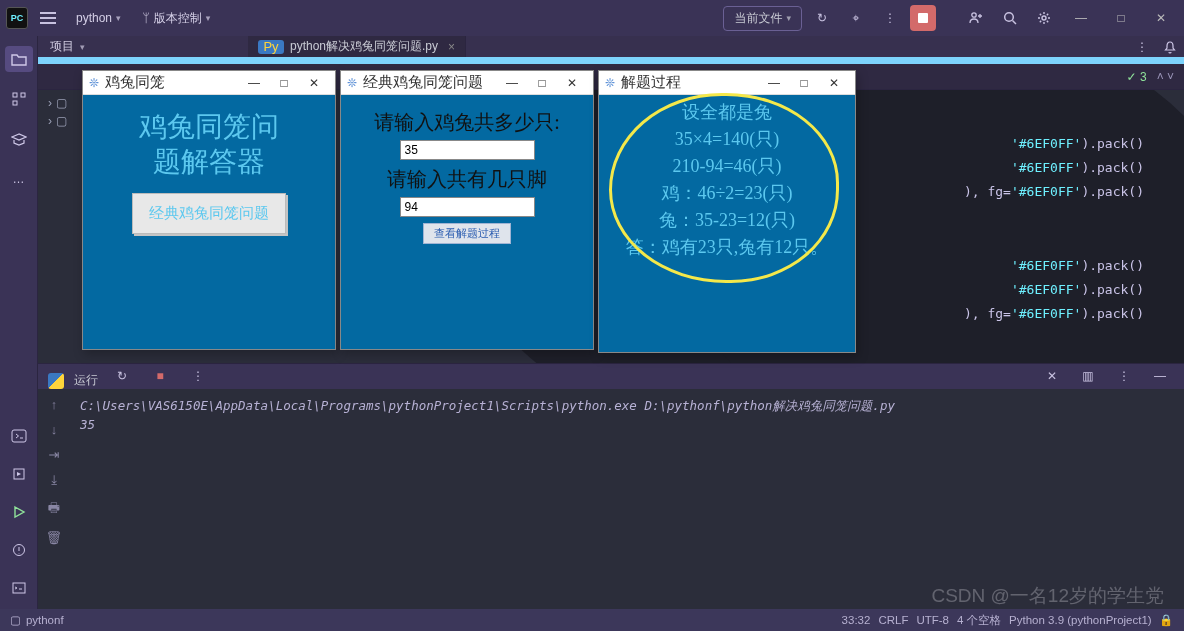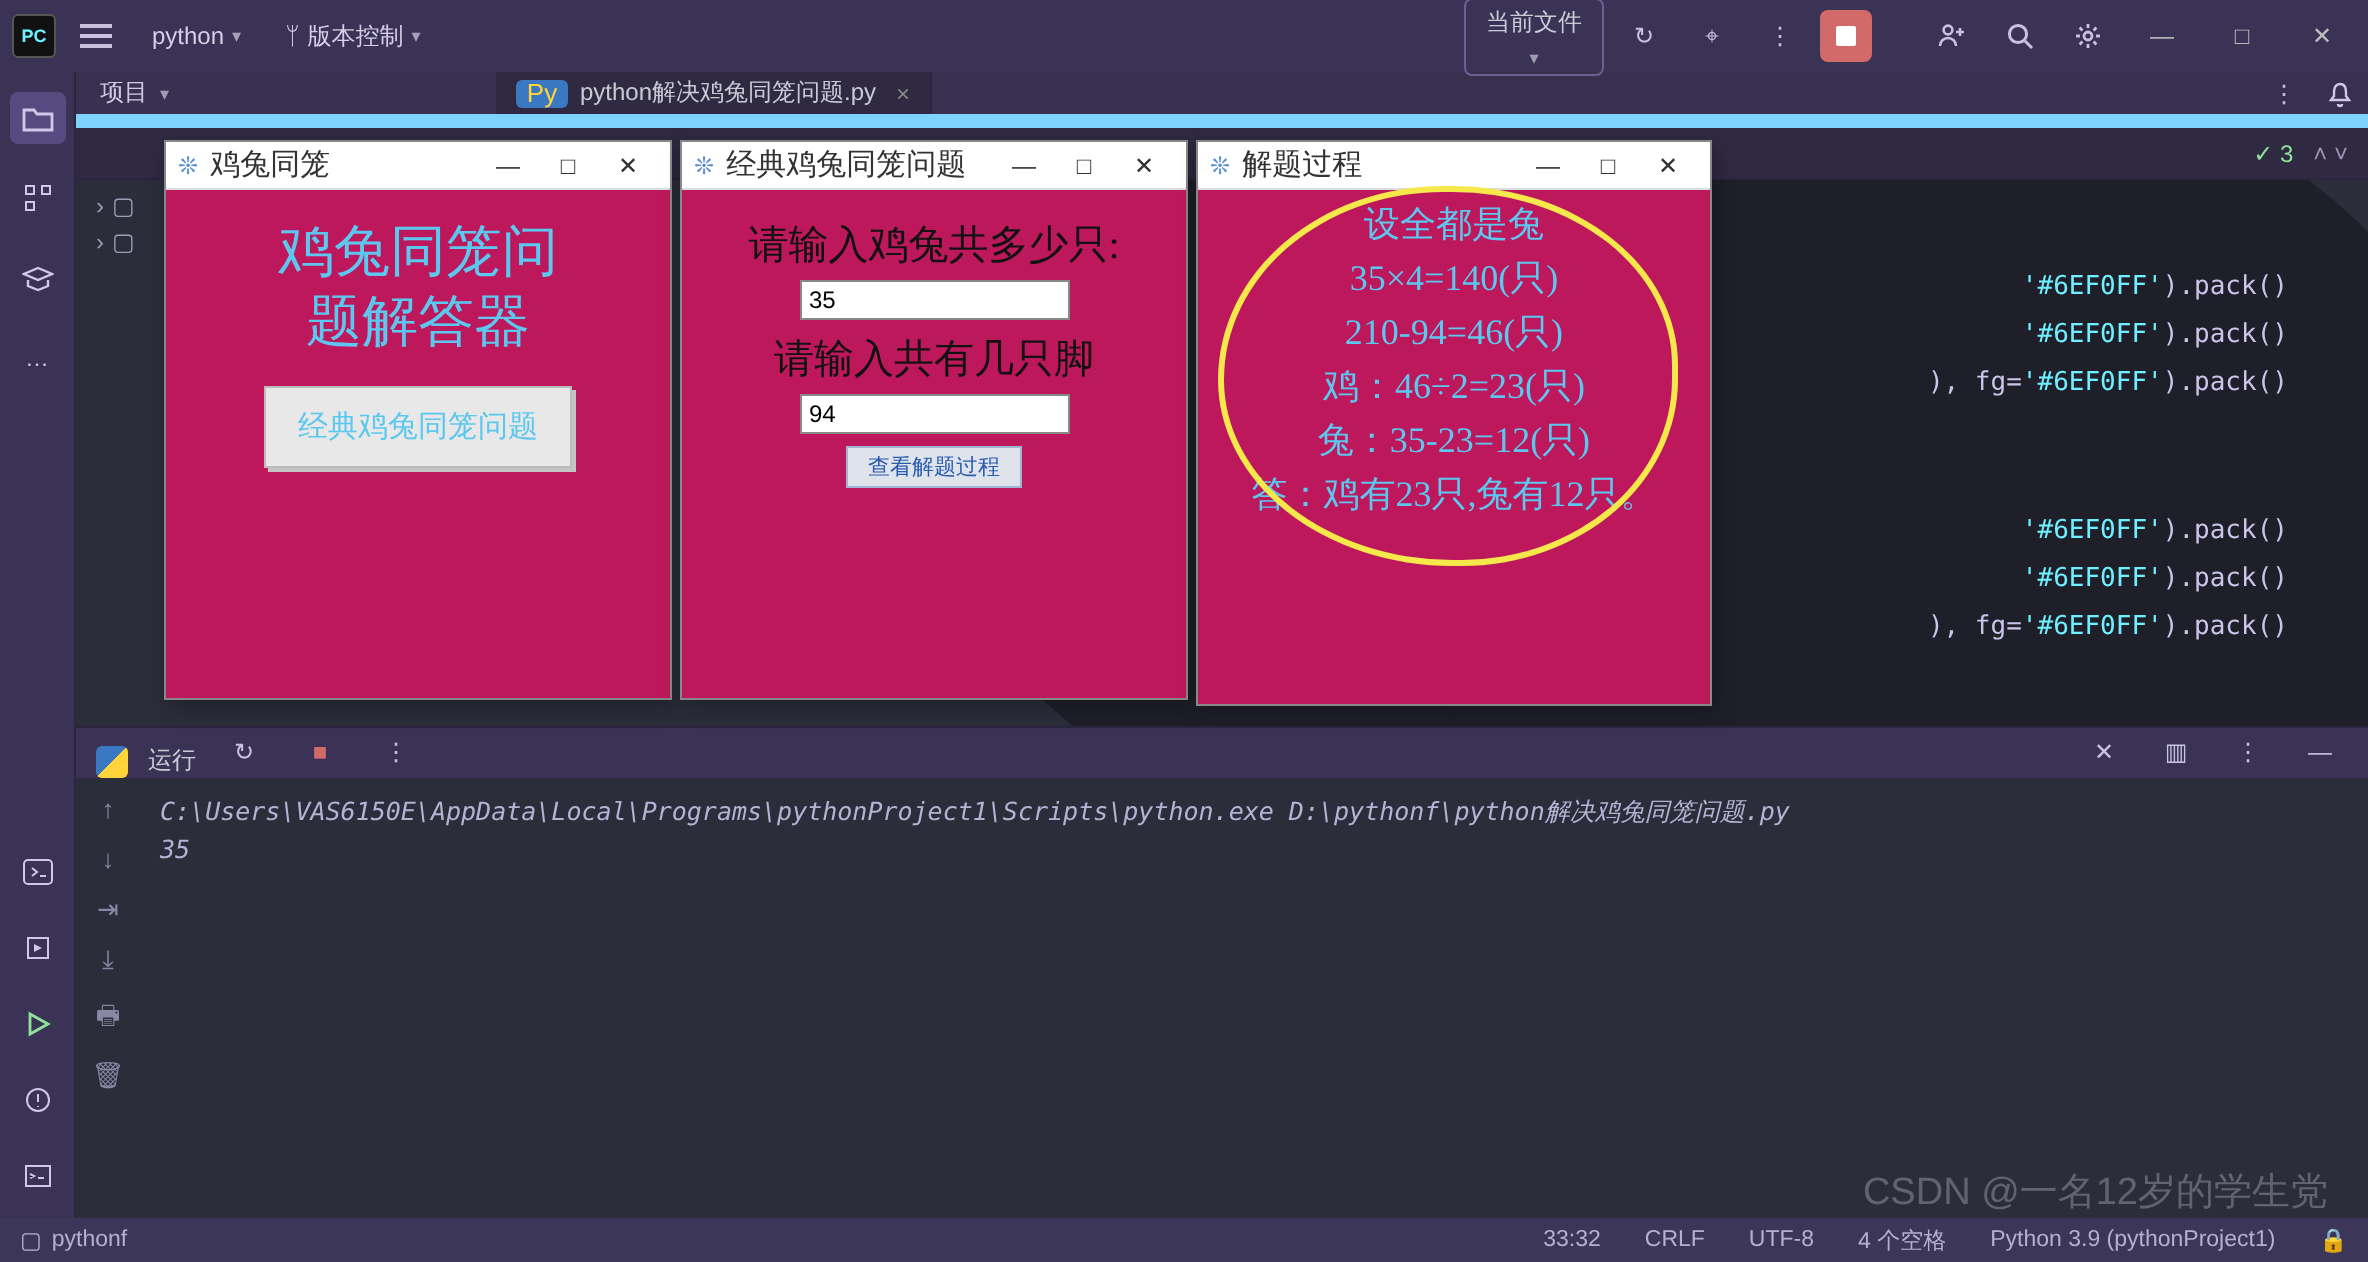--- a/index.html
+++ b/index.html
@@ -44,21 +44,21 @@
   color: #d4cfe6;
   border-radius: 4px;
   display:flex; align-items:center; gap:4px;
 }
 .chev { font-size:9px; opacity:0.7; }
 .spacer { flex: 1; }
 .pill {
   border: 1px solid #6a6094;
   border-radius: 4px;
   padding: 3px 10px;
-  display:flex; align-items:center; gap:4px;flex-direction:column;
+  display:flex; align-items:center; gap:4px;
 }
 .iconbtn {
   width: 28px; height: 26px;
   display:flex; align-items:center; justify-content:center;
   border-radius:4px;
   color:#c8c2e0;
 }
 .stopbtn {
   width:26px;height:26px;
   background:#d36a6a;
@@ -187,21 +187,21 @@
   position:absolute; left:0; right:0; bottom:0;
   height:22px;
   background:#3c375a;
   display:flex; align-items:center;
   padding:0 10px;
   gap:14px;
   font-size:11.5px;
   color:#b6b0d0;
 }
 .status .folder { display:flex; align-items:center; gap:5px; }
-.status .right { margin-left:auto; display:flex; gap:22px; align-items:center; }
+.status .right { margin-left:auto; display:flex; gap:8px; align-items:center; }
 .watermark {
   position:absolute; right:20px; bottom:22px;
   color:rgba(200,200,210,0.35);
   font-size:19px;
   z-index:40;
 }
 
 
 .tkwin {
   position:absolute;
@@ -216,21 +216,21 @@
   display:flex; align-items:center;
   padding:0 6px;
   border-bottom:1px solid #ddd;
   gap:6px;
 }
 .tk-ico { color:#5a8fd6; font-size:12px; }
 .tk-title { font-size:15px; color:#333; }
 .tk-ctrls { margin-left:auto; display:flex; }
 .tk-ctrls span { width:30px; text-align:center; font-size:12px; color:#333; }
 .tk-body {
-  background:#be185d;
+  background:#0369a1;
   height:calc(100% - 24px);
   padding:8px;
   text-align:center;
 }
 
 .tk1-h {
   font-family: "KaiTi","STKaiti",serif;
   color:#5cc8ef;
   font-size:28px;
   line-height:1.25;

